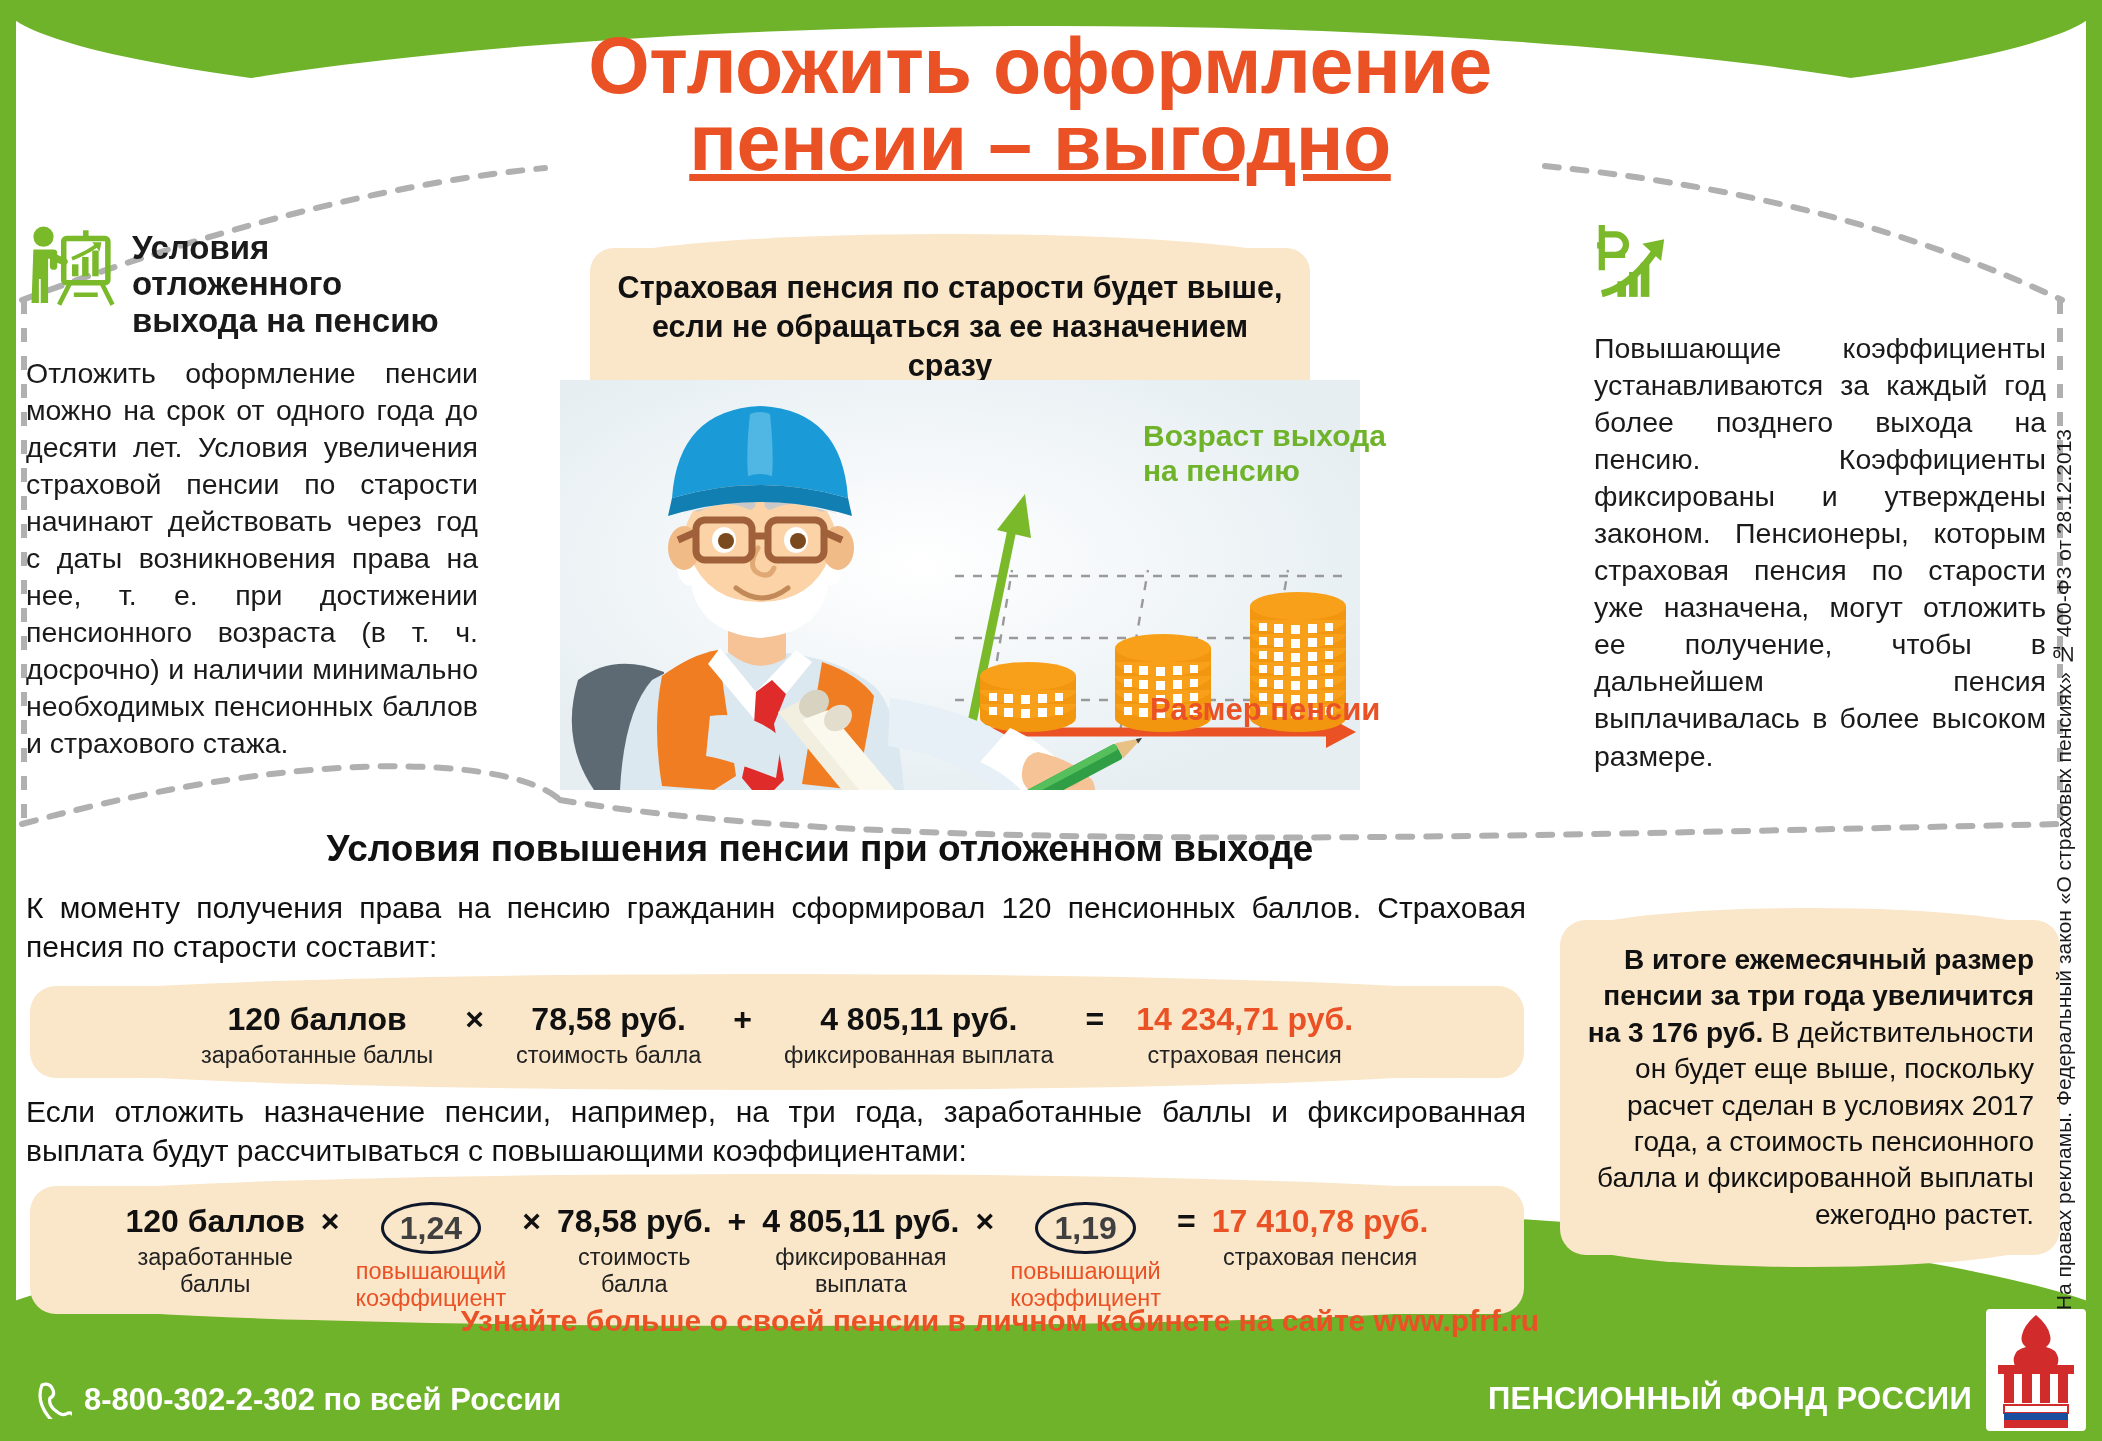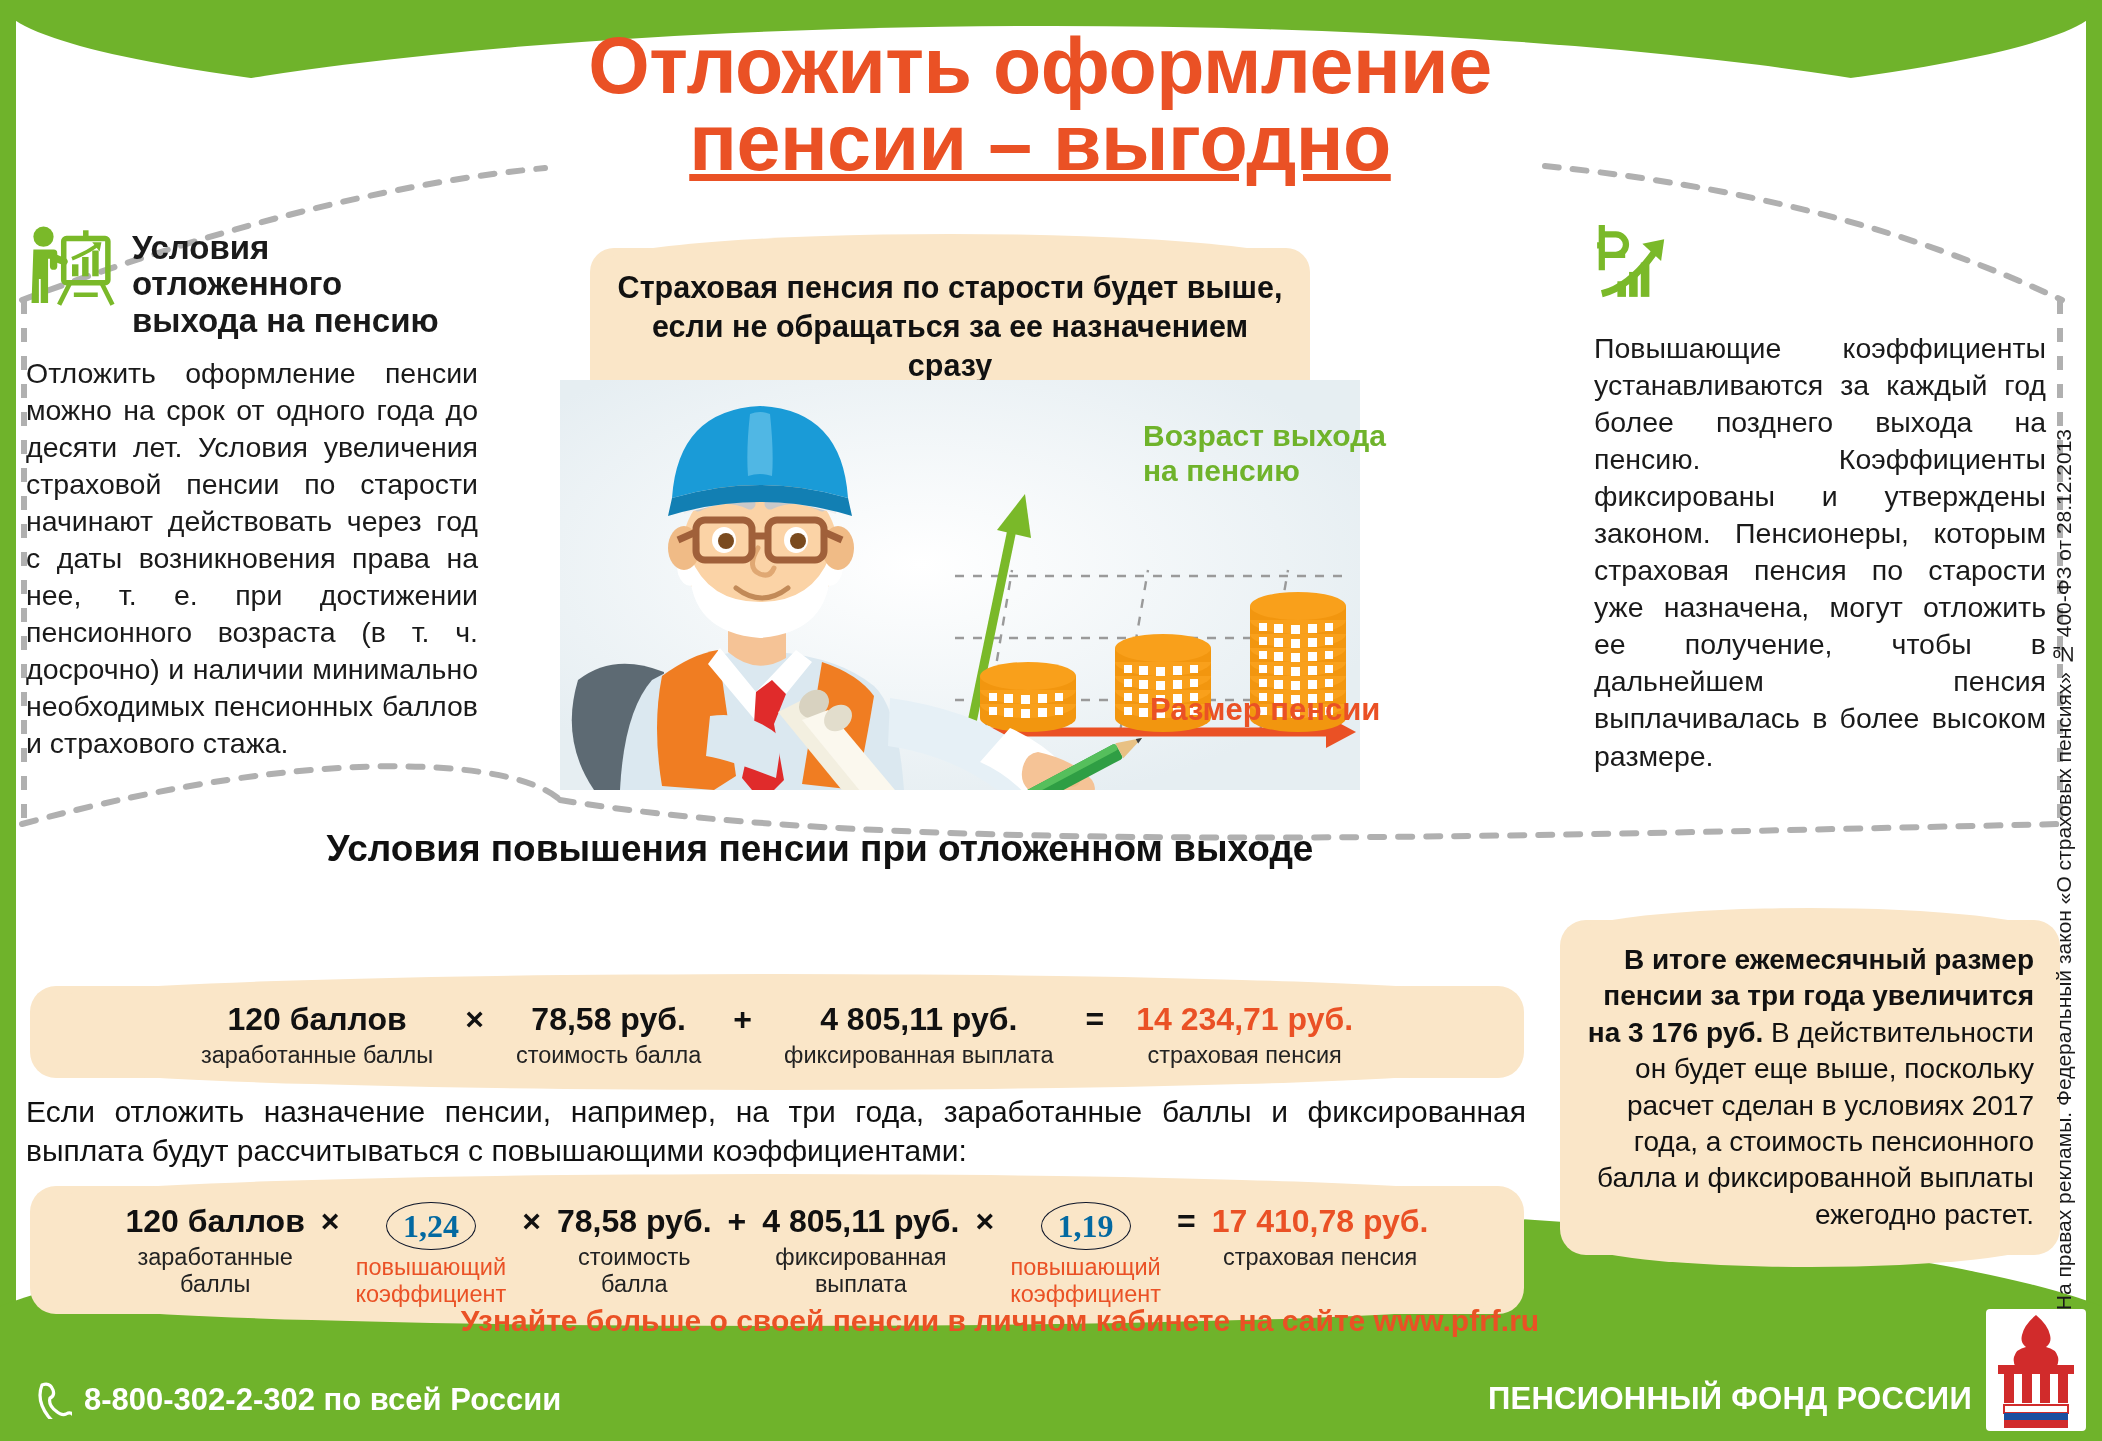--- a/index.html
+++ b/index.html
@@ -137,22 +137,22 @@
     display: flex; align-items: flex-start; justify-content: center;
     width: 100%; height: 100%;
   }
   .f-cell { text-align: center; }
   .f-val {
     font-weight: bold; font-size: 32px; color: #111; white-space: nowrap;
     line-height: 1.2;
   }
   .f-val.red { color: #ea5125; }
   .f-val.circled {
-    color: #0369a1; display: inline-block; padding: 4px 16px;
-    border: 1px solid #0f172a; border-radius: 50%; font-family: Liberation Serif, serif;
+    color: #404040; display: inline-block; padding: 4px 16px;
+    border: 3px solid #0f172a; border-radius: 50%;
   }
   .f-cap {
     font-size: 23.5px; color: #222; line-height: 1.12; margin-top: 4px;
     white-space: pre-line;
   }
   .f-cap.orange { color: #ea5125; }
   .f-op {
     font-weight: bold; font-size: 32px; color: #111;
     padding: 0 2px; line-height: 1.2;
   }
@@ -493,20 +493,21 @@
   </svg>
 
   <div class="axis-label-y">
     <span>Возраст выхода</span><br>
     <span>на пенсию</span>
   </div>
   <div class="axis-label-x">Размер пенсии</div>
 
   <div class="bottom-title">Условия повышения пенсии при отложенном выходе</div>
 
+  <p class="para" id="para1">К моменту получения права на пенсию гражданин сформировал 120 пенсионных баллов. Страховая пенсия по старости составит:</p>
 
   <div class="formula-box" id="formula1">
     <div class="f-row" style="gap:6px; padding-top:14px;">
       <div class="f-cell">
         <div class="f-val">120 баллов</div>
         <div class="f-cap">заработанные баллы</div>
       </div>
       <div class="f-op" style="margin:0 24px;">×</div>
       <div class="f-cell">
         <div class="f-val">78,58 руб.</div>

